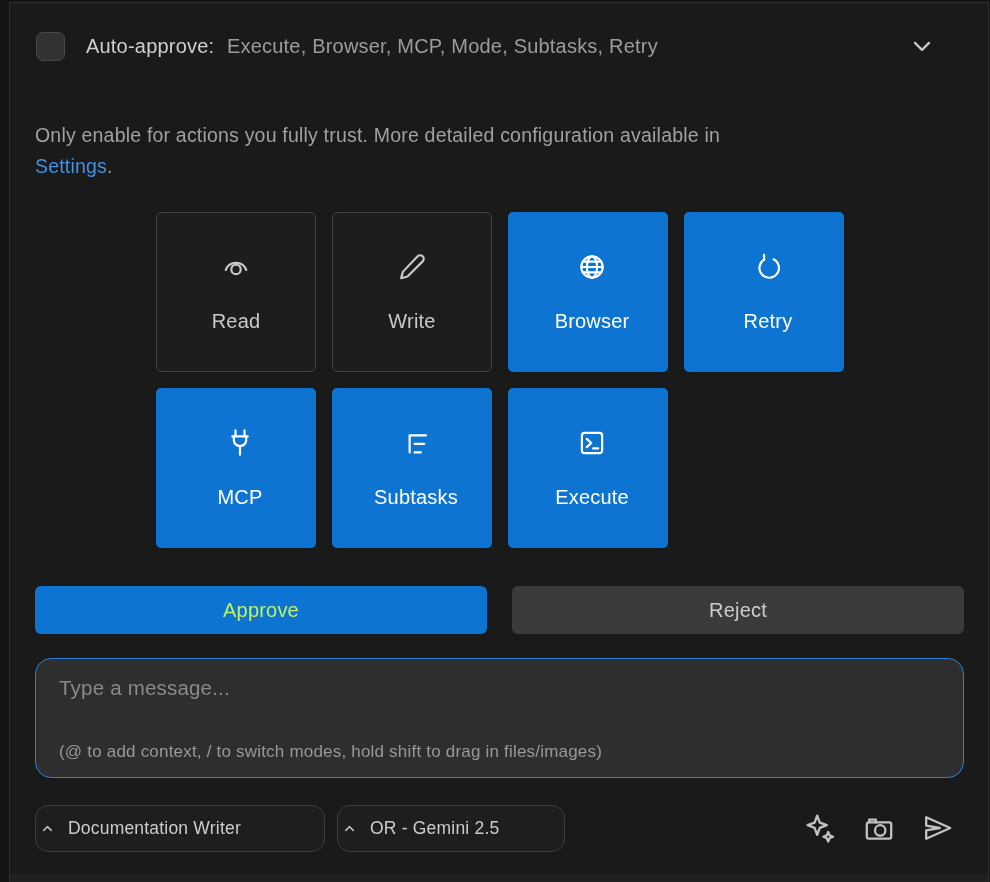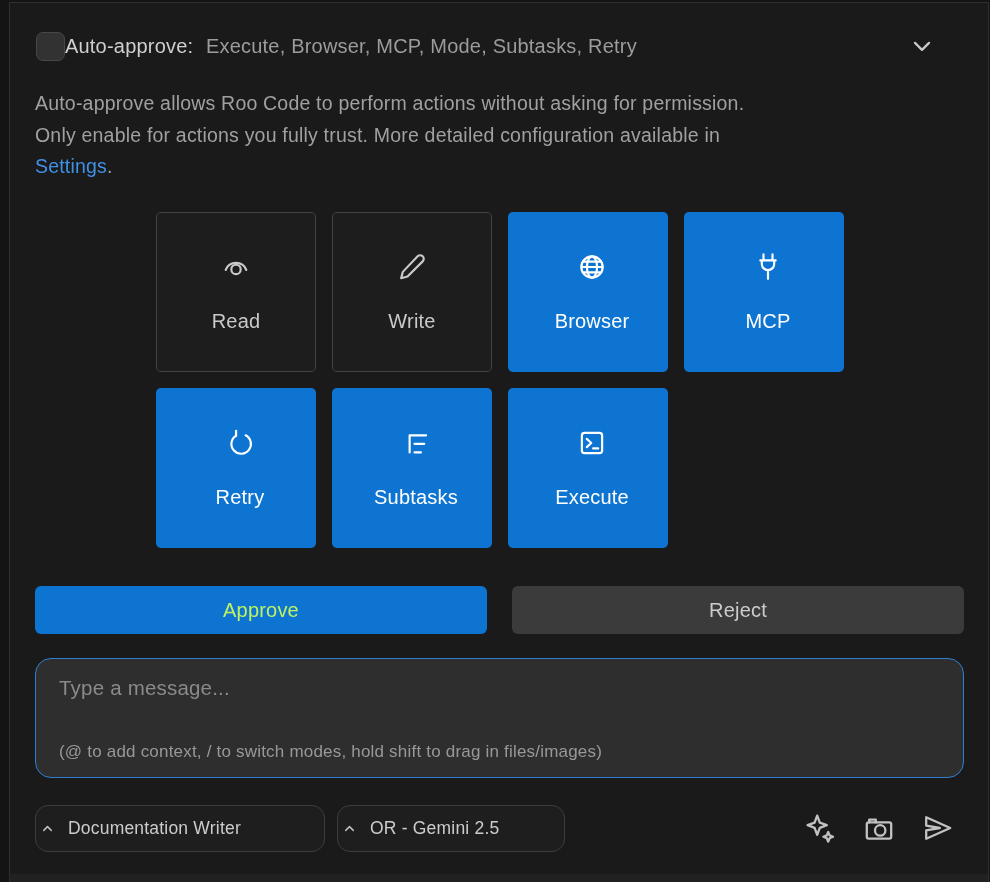--- a/index.html
+++ b/index.html
@@ -7,21 +7,21 @@
          font-family:"Liberation Sans", sans-serif;color:#cccccc;}
   .panel{position:absolute;left:9px;top:2px;right:1px;bottom:0;background:#1a1a1a;
          border-left:1px solid #2e2e2e;border-top:1px solid #2e2e2e;border-right:1px solid #2e2e2e;}
   .bottom-edge{position:absolute;left:10px;right:2px;bottom:0;height:8px;background:#212121;}
 
   
   .header-row{position:absolute;left:36px;top:30px;width:926px;height:32px;
               display:flex;align-items:center;}
   .checkbox{width:29px;height:29px;border-radius:7px;background:#323232;
             border:1px solid #474747;box-sizing:border-box;flex:0 0 auto;cursor:pointer;}
-  .header-text{font-size:20px;white-space:nowrap;letter-spacing:.2px;}
+  .header-text{margin-left:21px;font-size:20px;white-space:nowrap;letter-spacing:.2px;}
   .header-label{color:#cfcfcf;}
   .header-summary{color:#9c9c9c;margin-left:7px;}
   .chevron-btn{position:absolute;right:26px;top:2px;width:28px;height:28px;color:#c8c8c8;cursor:pointer;}
 
   
   .description{position:absolute;left:35px;top:88px;width:920px;font-size:19.5px;
                line-height:31.5px;color:#a0a0a0;letter-spacing:.2px;}
   .settings-link{color:#4090e6;cursor:pointer;text-decoration:none;}
   .link-suffix{color:#a0a0a0;}
 
@@ -82,21 +82,21 @@
       <span class="header-summary">Execute, Browser, MCP, Mode, Subtasks, Retry</span>
     </div>
     <div class="chevron-btn">
       <svg viewBox="0 0 16 16" style="stroke-width:1.3">
           <path d="M4 6.2 L8 10.2 L12 6.2"></path>
         </svg>
     </div>
   </div>
 
   <div class="description">
-    <span>Auto-approve allows Roo Code to perform actions without asking for permission.</span><br>
+    <br>
     <span>Only enable for actions you fully trust. More detailed configuration available in</span><br>
     <a class="settings-link">Settings</a><span class="link-suffix">.</span>
   </div>
 
   <div class="toggle-grid">
 
     <div class="toggle off">
       <span class="ticon">
         <svg viewBox="0 0 16 16">
             <path d="M2.5 9.6 A5.9 5.9 0 0 1 13.5 9.6"></path>
@@ -122,34 +122,34 @@
             <ellipse cx="8" cy="8" rx="2.7" ry="5.7"></ellipse>
             <path d="M2.4 8 h11.2 M3.2 5.1 h9.6 M3.2 10.9 h9.6"></path>
           </svg>
       </span>
       <span class="tlabel">Browser</span>
     </div>
 
     <div class="toggle on">
       <span class="ticon">
         <svg viewBox="0 0 16 16">
-            <path d="M5.6 1.3 v3 M10.4 1.3 v3 M3.9 4.5 h8.2 M4.7 4.5 v1.9 a3.3 3.3 0 0 0 6.6 0 V4.5 M8 9.8 V14.3"></path>
-          </svg>
-      </span>
-      <span class="tlabel">MCP</span>
-    </div>
-
-    <div class="toggle on">
-      <span class="ticon">
-        <svg viewBox="0 0 16 16">
             <path d="M5.9 4.1 A5.2 5.2 0 1 0 11 3.9"></path>
             <path d="M5.9 4.3 V1.5"></path>
           </svg>
       </span>
       <span class="tlabel">Retry</span>
+    </div>
+
+    <div class="toggle on">
+      <span class="ticon">
+        <svg viewBox="0 0 16 16">
+            <path d="M5.6 1.3 v3 M10.4 1.3 v3 M3.9 4.5 h8.2 M4.7 4.5 v1.9 a3.3 3.3 0 0 0 6.6 0 V4.5 M8 9.8 V14.3"></path>
+          </svg>
+      </span>
+      <span class="tlabel">MCP</span>
     </div>
 
 
     <div class="toggle on">
       <span class="ticon">
         <svg viewBox="0 0 16 16">
             <path d="M4.6 3.9 V13 M4.6 3.9 H13.4 M7.2 8.45 H12.4 M7.2 13 H10.6"></path>
           </svg>
       </span>
       <span class="tlabel">Subtasks</span>

